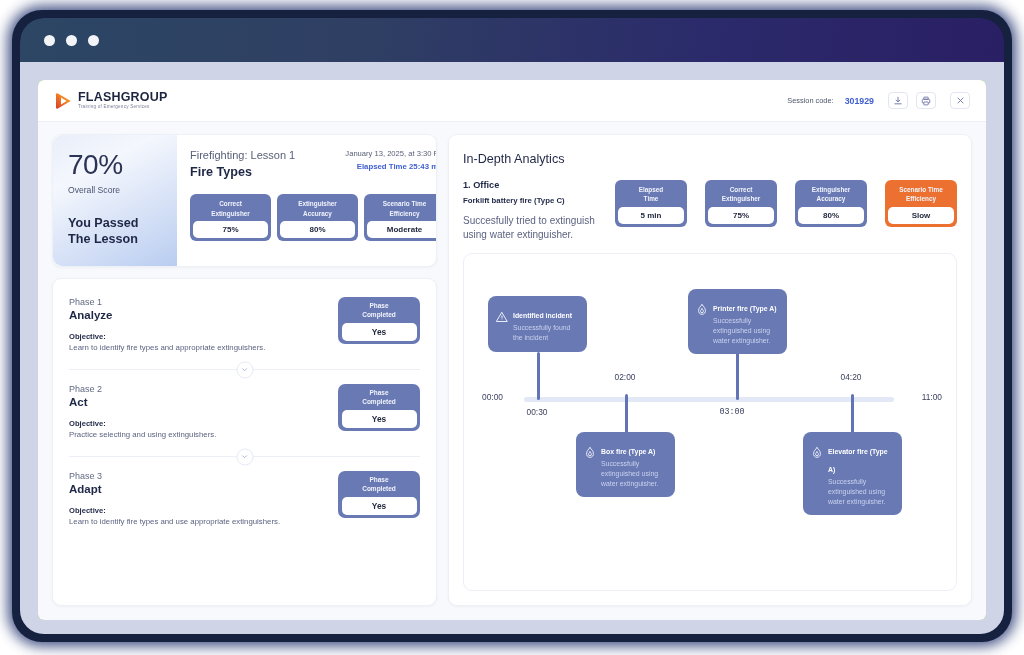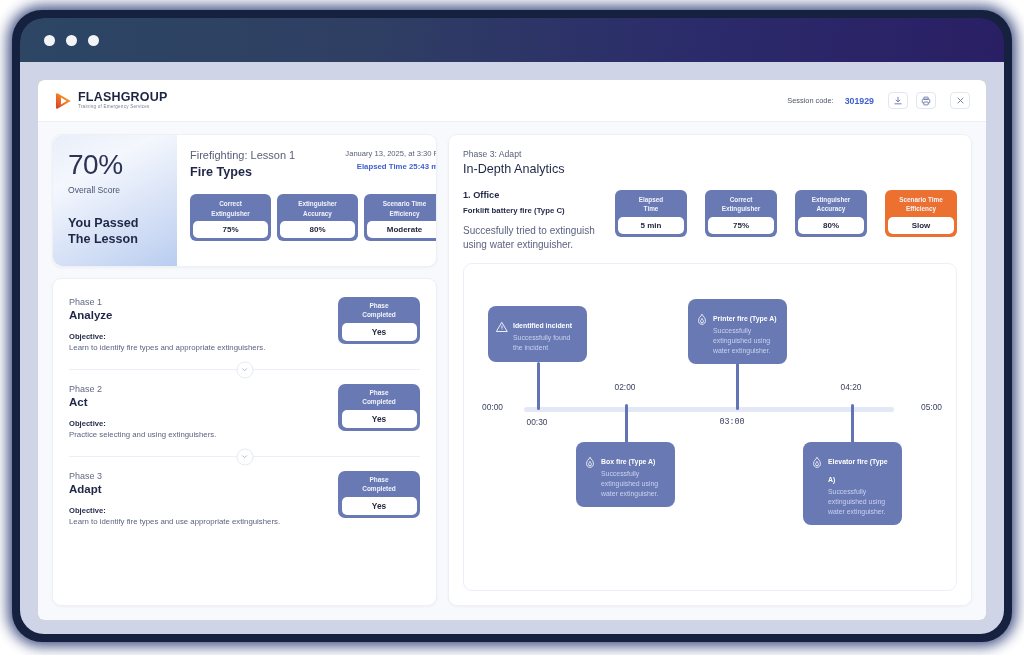--- a/index.html
+++ b/index.html
@@ -364,21 +364,20 @@
               </div>
               <div class="badge-value">Yes</div>
             </div>
           </div>
 
         </div>
       </div>
 
       <div class="col-right">
         <div class="card analytics">
-          <div class="an-kicker">Phase 3: Adapt</div>
           <div class="an-title">In-Depth Analytics</div>
 
           <div class="scenario-row">
             <div class="scenario-info">
               <div class="sc-name">1. Office</div>
               <div class="sc-fire">Forklift battery fire (Type C)</div>
               <div class="sc-desc">Succesfully tried to extinguish using water extinguisher.</div>
             </div>
             <div class="metric-chips">
               <div class="chip">
@@ -409,21 +408,21 @@
                 </div>
                 <div class="chip-value">Slow</div>
               </div>
             </div>
           </div>
 
           <div class="timeline-card">
 
             <div class="axis"></div>
             <div class="axis-end start">00:00</div>
-            <div class="axis-end finish">05:00</div>
+            <div class="axis-end finish">11:00</div>
 
             <div class="tick-line" style="left:73px; top:98px; height:48px;"></div>
             <div class="tick-label" style="left:73px; top:153px;">00:30</div>
             <div class="event" style="left:24px; top:42px;">
               <span class="event-icon">
                 <svg width="12" height="12" viewBox="0 0 16 16" fill="none" stroke="currentColor" stroke-width="1.3" stroke-linejoin="round" stroke-linecap="round">
                   <path d="M8 2.2 15 14H1Z"></path>
                         <path d="M8 6.5v3.1"></path>
                         <circle cx="8" cy="11.6" r=".55" fill="currentColor" stroke="none"></circle>
                 </svg>

